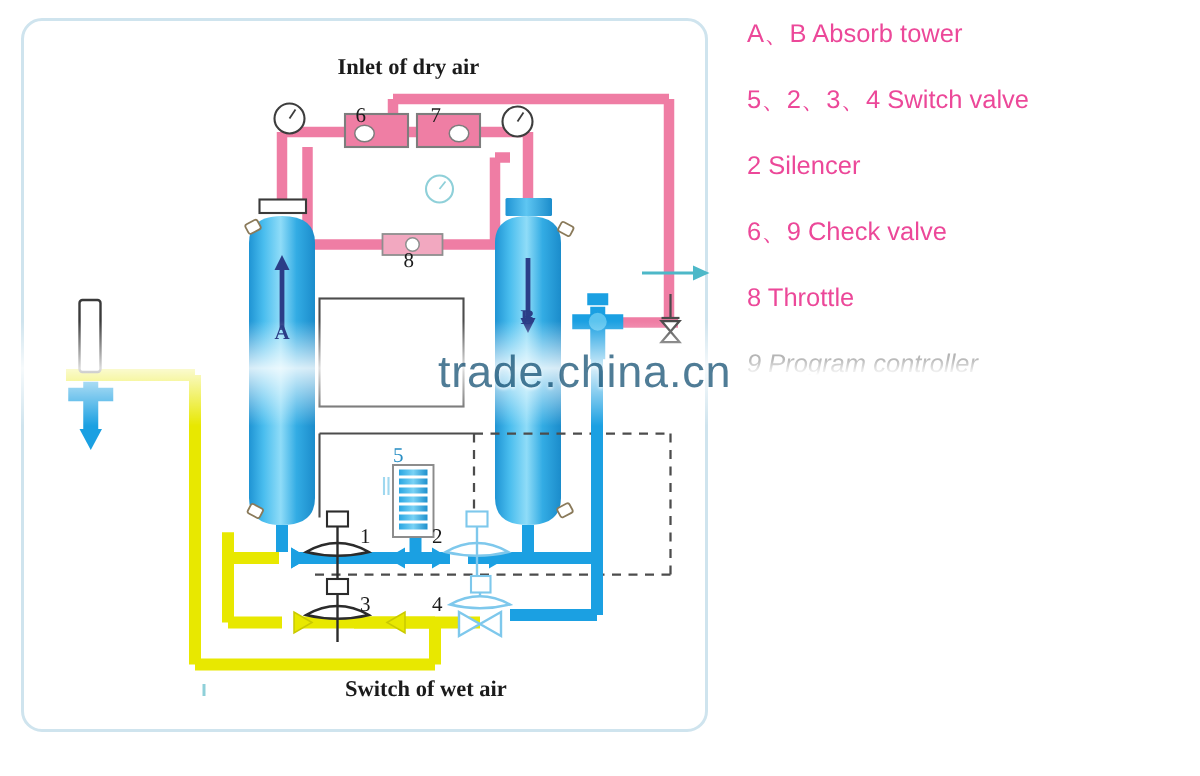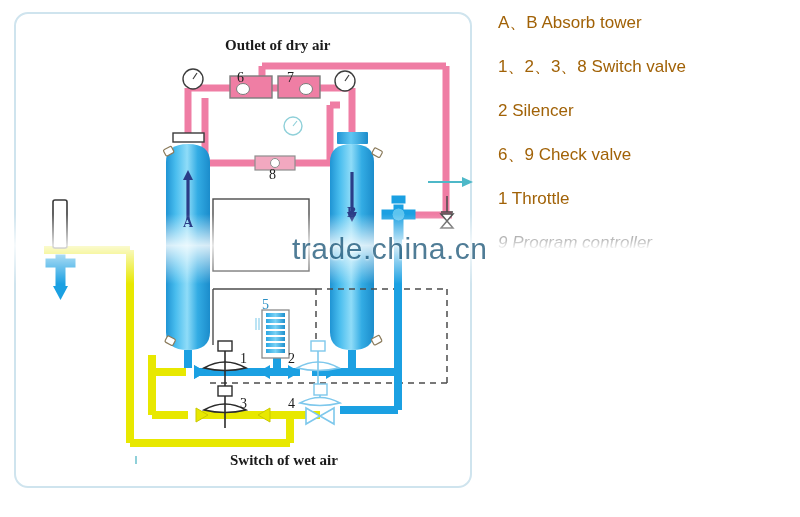--- a/index.html
+++ b/index.html
@@ -8,21 +8,21 @@
 
   
   #frame{
     position:absolute;left:14px;top:12px;width:458px;height:476px;
     border:2px solid #cfe4ee;border-radius:14px;background:#ffffff;box-sizing:border-box;
   }
 
   
   #legend{position:absolute;left:498px;top:14px;width:298px;height:250px;}
   .legend-line{
-    font-size:17px;color:#a16207;line-height:1;margin:0 0 27px 0;
+    font-size:17px;color:#ec4899;line-height:1;margin:0 0 27px 0;
     white-space:nowrap;font-family:"Liberation Sans",sans-serif;
   }
   .legend-line.faded{
     color:#6d6d6d;opacity:.55;
     -webkit-mask-image:linear-gradient(to bottom,rgba(0,0,0,1) 0%,rgba(0,0,0,.85) 35%,rgba(0,0,0,0) 95%);
     mask-image:linear-gradient(to bottom,rgba(0,0,0,1) 0%,rgba(0,0,0,.85) 35%,rgba(0,0,0,0) 95%);
     font-style:italic;
   }
 
   
@@ -314,39 +314,39 @@
     </g>
 
     <g stroke="#8fd0d9" stroke-width="2">
       <path d="M136,456 L136,464"></path>
     </g>
   </svg>
 
   <div id="haze"></div>
   <div id="haze2"></div>
 
-  <div class="caption" id="cap-outlet">Outlet of dry air</div>
+  <div class="caption" id="cap-outlet">Inlet of dry air</div>
   <div class="caption" id="cap-inlet">Switch of wet air</div>
 
   <div class="num" style="left:183px;top:215px;color:#2b3d87;font-weight:700;">A</div>
   <div class="num" style="left:347px;top:205px;color:#2b3d87;font-weight:700;">B</div>
 
   <div class="num" style="left:237px;top:70px;">6</div>
   <div class="num" style="left:287px;top:70px;">7</div>
   <div class="num" style="left:269px;top:167px;">8</div>
   <div class="num" style="left:262px;top:297px;color:#2a8fc4;">5</div>
   <div class="num" style="left:240px;top:351px;">1</div>
   <div class="num" style="left:288px;top:351px;">2</div>
   <div class="num" style="left:240px;top:396px;">3</div>
   <div class="num" style="left:288px;top:396px;">4</div>
 
   <div id="watermark">trade.china.cn</div>
 
   <div id="legend">
     <div class="legend-line">A、B Absorb tower</div>
-    <div class="legend-line">1、2、3、8 Switch valve</div>
+    <div class="legend-line">5、2、3、4 Switch valve</div>
     <div class="legend-line">2 Silencer</div>
     <div class="legend-line">6、9 Check valve</div>
-    <div class="legend-line">1 Throttle</div>
+    <div class="legend-line">8 Throttle</div>
     <div class="legend-line faded">9 Program controller</div>
   </div>
 
 </div>
 
 </body></html>

